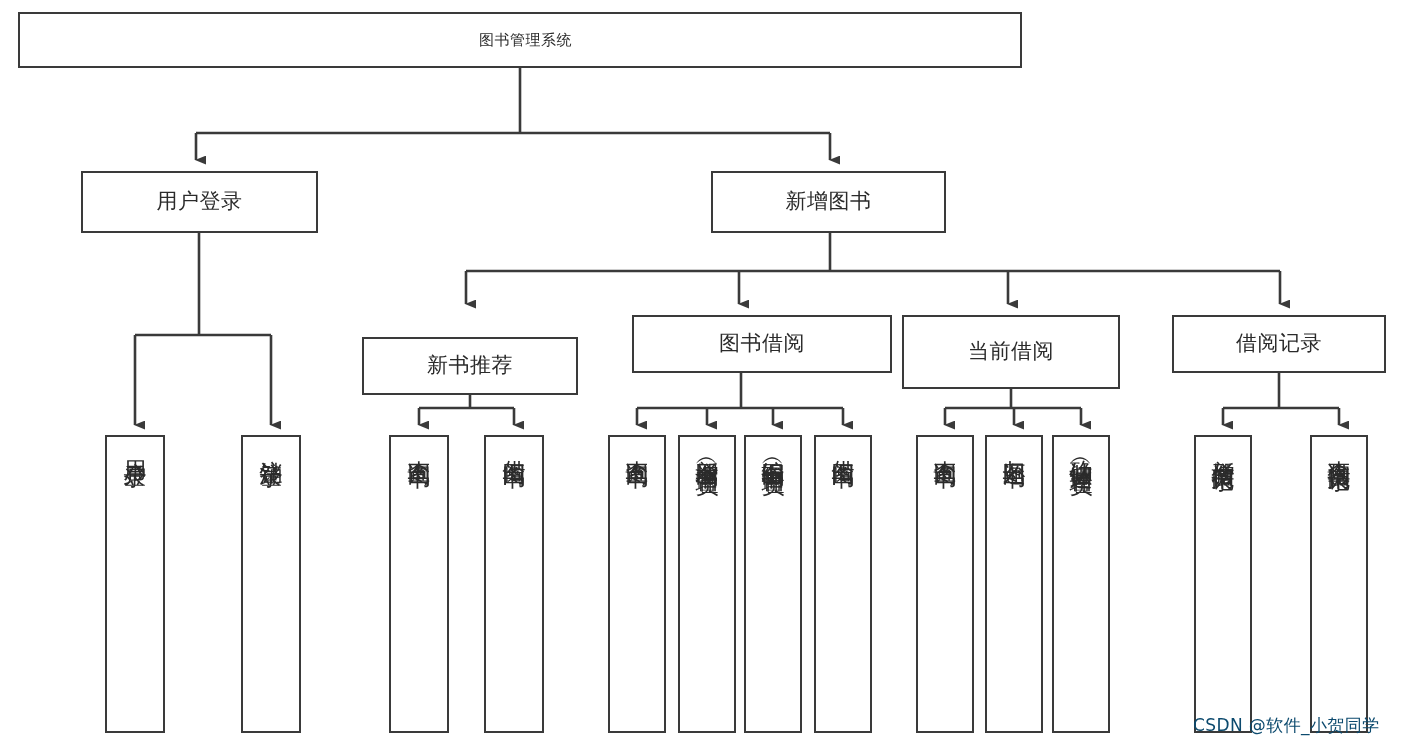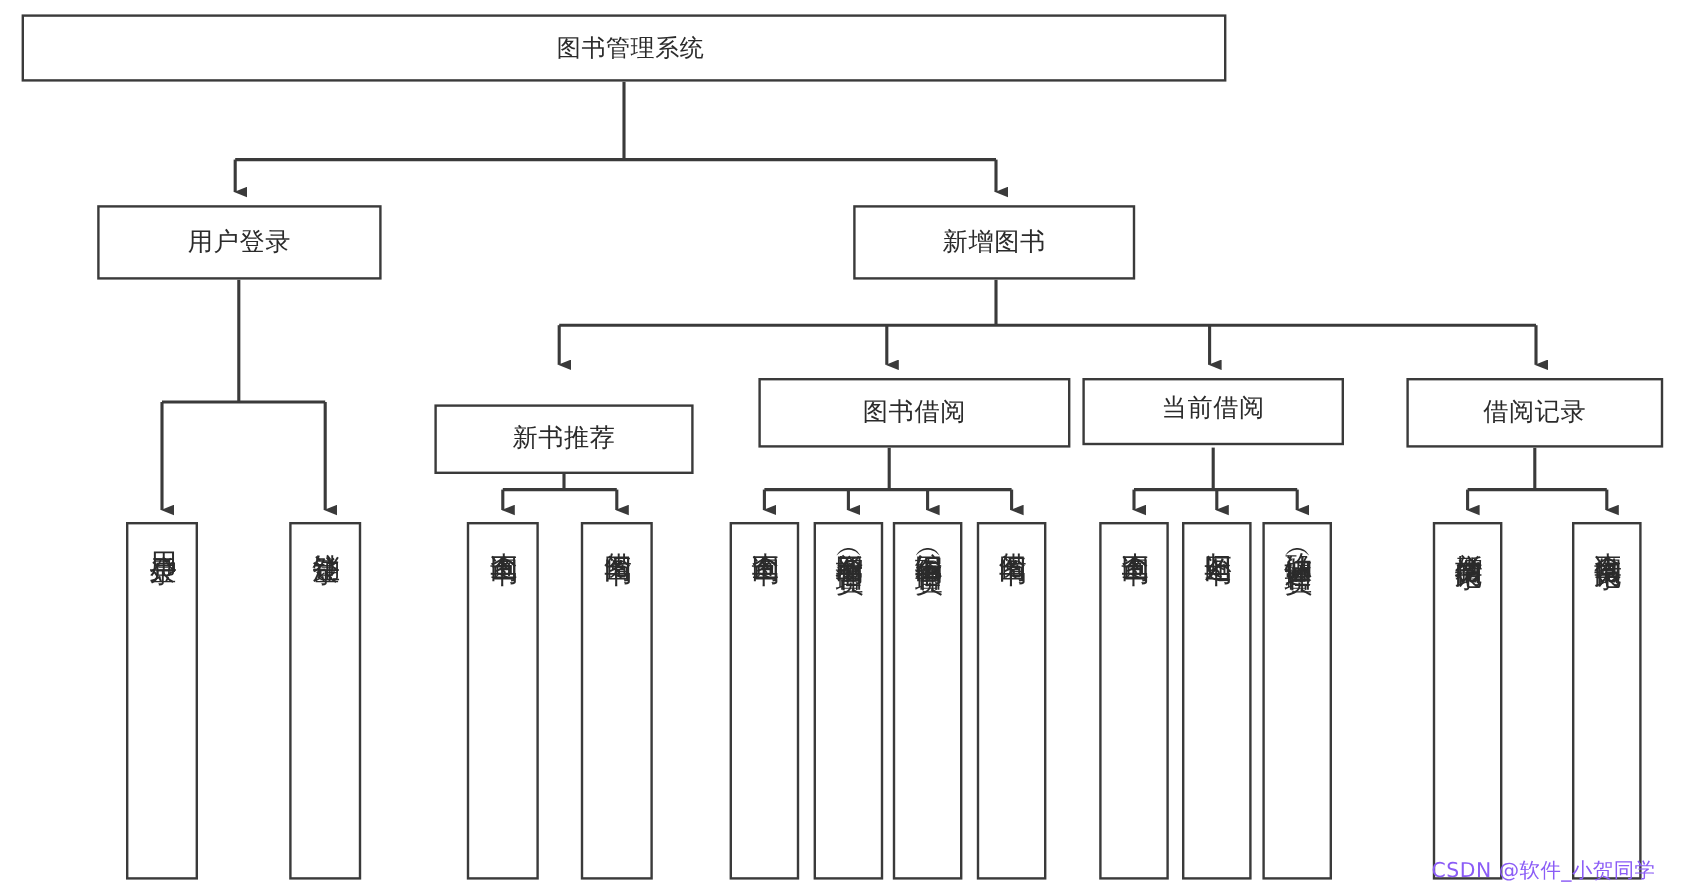--- a/index.html
+++ b/index.html
@@ -36,21 +36,21 @@
     display:block;
     line-height:1.12;
     letter-spacing:0.5px;
     white-space:nowrap;
   }
   
   .node.h .lbl{
     font-size:21px;
   }
   .node.root .lbl{
-    font-size:20px;
+    font-size:15px;
     margin-left:11px;
   }
   
   .node.v{
     align-items:flex-start;
     justify-content:center;
     padding-top:5px;
   }
   .node.v .lbl{
     writing-mode:vertical-rl;
@@ -58,21 +58,21 @@
     font-size:23px;
     line-height:1.0;
     letter-spacing:2px;
     white-space:nowrap;
   }
   .watermark{
     position:absolute;
     left:1193px;
     top:714px;
     font-size:17px;
-    color:#8b5cf6;
+    color:#0c4a6e;
     letter-spacing:0.4px;
     white-space:nowrap;
     z-index:5;
     font-family:"DejaVu Sans","Liberation Sans",sans-serif;
   }
 </style>
 </head>
 <body>
 
 <div id="stage">
@@ -137,21 +137,21 @@
   <div class="node h" id="n-l1-1" style="left: 711px; top: 171px; width: 235px; height: 62px;">
     <span class="lbl">新增图书</span>
   </div>
 
   <div class="node h" id="n-l2-0" style="left: 362px; top: 315px; width: 216px; height: 58px; margin-top: 22px;">
     <span class="lbl">新书推荐</span>
   </div>
   <div class="node h" id="n-l2-1" style="left: 632px; top: 315px; width: 260px; height: 58px;">
     <span class="lbl">图书借阅</span>
   </div>
-  <div class="node h" id="n-l2-2" style="left: 902px; top: 315px; width: 218px; height: 56px; font-family: Liberation Mono, monospace;">
+  <div class="node h" id="n-l2-2" style="left: 902px; top: 315px; width: 218px; height: 74px;">
     <span class="lbl">当前借阅</span>
   </div>
   <div class="node h" id="n-l2-3" style="left: 1172px; top: 315px; width: 214px; height: 58px;">
     <span class="lbl">借阅记录</span>
   </div>
 
   <div class="node v" id="n-leaf-0" style="left: 105px; top: 435px; width: 60px; height: 298px;">
     <span class="lbl">用户登录</span>
   </div>
   <div class="node v" id="n-leaf-1" style="left: 241px; top: 435px; width: 60px; height: 298px;">

